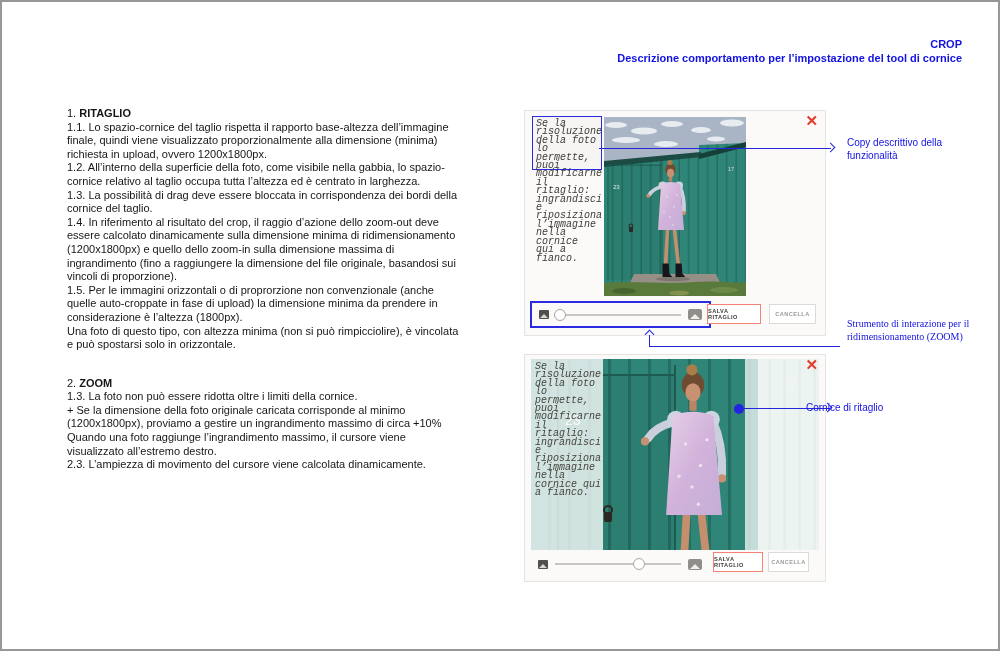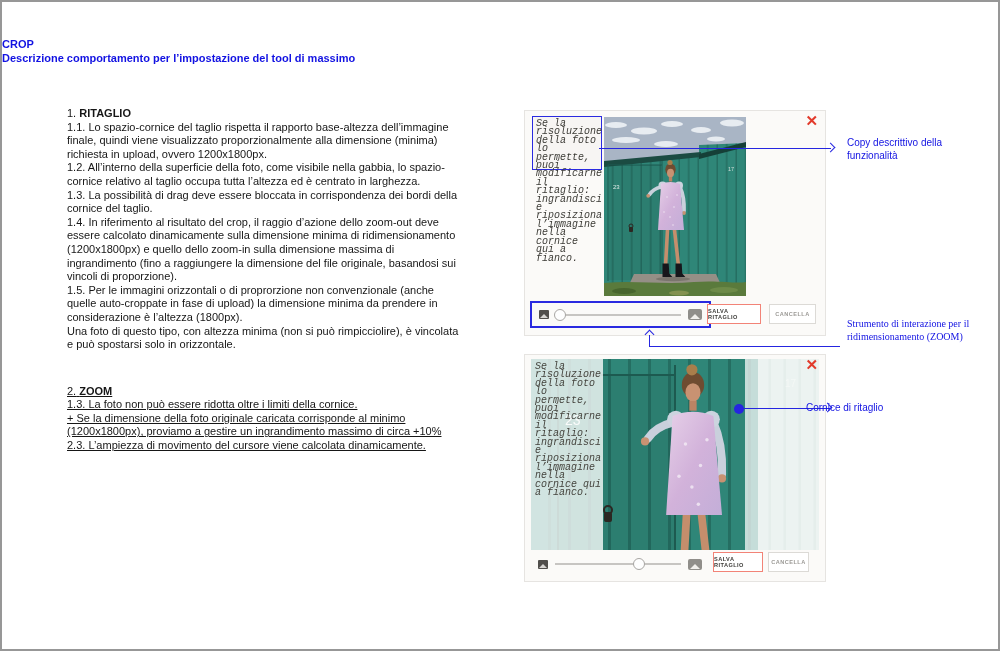--- a/index.html
+++ b/index.html
@@ -1,28 +1,28 @@
 <!DOCTYPE html>
 <html><head>
 <meta charset="utf-8">
 <style>
   html,body{margin:0;padding:0;background:#fff;}
   .page{position:relative;width:1000px;height:651px;background:#ffffff;
         border:2px solid #979797;box-sizing:border-box;overflow:hidden;
         font-family:"Liberation Sans", sans-serif;}
   
-  .title{position:absolute;left:0;top:35px;width:960px;text-align:left;
+  .title{position:absolute;left:0;top:35px;width:960px;text-align:right;
          color:#1212e2;font-weight:bold;font-size:11px;line-height:14px;}
   
   .spec{position:absolute;left:65px;top:105px;width:392px;color:#161616;
         font-size:11px;line-height:13.6px;}
   .spec p{margin:0;}
   .spec .sec-head .num{font-weight:normal;}
   .spec .sec-head .nm{font-weight:bold;}
-  .spec .sec2{margin-top:33px;text-decoration:underline;}
+  .spec .sec2{margin-top:25px;}
   
   .card{position:absolute;left:522px;width:302px;background:#fbfaf8;
         border:1px solid #e6e4e1;box-sizing:border-box;}
   .card1{top:108px;height:226px;}
   .card2{top:352px;height:228px;}
   .photo{position:absolute;overflow:hidden;}
   .photo1{left:79px;top:6px;width:142px;height:179px;}
   .photo2{left:6px;top:4px;width:288px;height:191px;}
   .photo svg{display:block;width:100%;height:100%;}
   .copybox{position:absolute;font-family:Liberation Mono, monospace;font-style:italic;
@@ -68,37 +68,38 @@
   .an-dot{position:absolute;width:10px;height:10px;border-radius:50%;background:#2525e0;}
   .an-label{position:absolute;color:#1212e2;font-size:10px;line-height:12.5px;}
 </style>
 </head>
 <body>
 
 <div class="page">
 
   <div class="title">
     <div>CROP</div>
-    <div>Descrizione comportamento per l’impostazione del tool di massimo</div>
+    <div>Descrizione comportamento per l’impostazione del tool di cornice</div>
   </div>
 
   <div class="spec">
     <div>
       <p class="sec-head"><span class="num">1.</span> <span class="nm">RITAGLIO</span></p>
       <p>1.1. Lo spazio-cornice del taglio rispetta il rapporto base-altezza dell’immagine finale, quindi viene visualizzato proporzionalmente alla dimensione (minima) richiesta in upload, ovvero 1200x1800px.</p>
       <p>1.2. All’interno della superficie della foto, come visibile nella gabbia, lo spazio-cornice relativo al taglio occupa tutta l’altezza ed è centrato in larghezza.</p>
       <p>1.3. La possibilità di drag deve essere bloccata in corrispondenza dei bordi della cornice del taglio.</p>
       <p>1.4. In riferimento al risultato del crop, il raggio d’azione dello zoom-out deve essere calcolato dinamicamente sulla dimensione minima di ridimensionamento (1200x1800px) e quello dello zoom-in sulla dimensione massima di ingrandimento (fino a raggiungere la dimensione del file originale, basandosi sui vincoli di proporzione).</p>
       <p>1.5. Per le immagini orizzontali o di proprorzione non convenzionale (anche quelle auto-croppate in fase di upload) la dimensione minima da prendere in considerazione è l’altezza (1800px).</p>
       <p>Una foto di questo tipo, con altezza minima (non si può rimpicciolire), è vincolata e può spostarsi solo in orizzontale.</p>
     </div>
     <div class="sec2">
       <p class="sec-head"><span class="num">2.</span> <span class="nm">ZOOM</span></p>
       <p>1.3. La foto non può essere ridotta oltre i limiti della cornice.</p>
       <p>+ Se la dimensione della foto originale caricata corrisponde al minimo (1200x1800px), proviamo a gestire un ingrandimento massimo di circa +10%</p>
+      <p>Quando una foto raggiunge l’ingrandimento massimo, il cursore viene visualizzato all’estremo destro.</p>
       <p>2.3. L’ampiezza di movimento del cursore viene calcolata dinamicamente.</p>
     </div>
   </div>
 
   <div class="card card1">
     <div class="photo photo1">
       <svg viewBox="0 0 142 179" preserveAspectRatio="none">
         <defs>
           <pattern id="pl" width="9.5" height="14" patternUnits="userSpaceOnUse">
             <rect width="9.5" height="14" fill="#2f8678"></rect>

